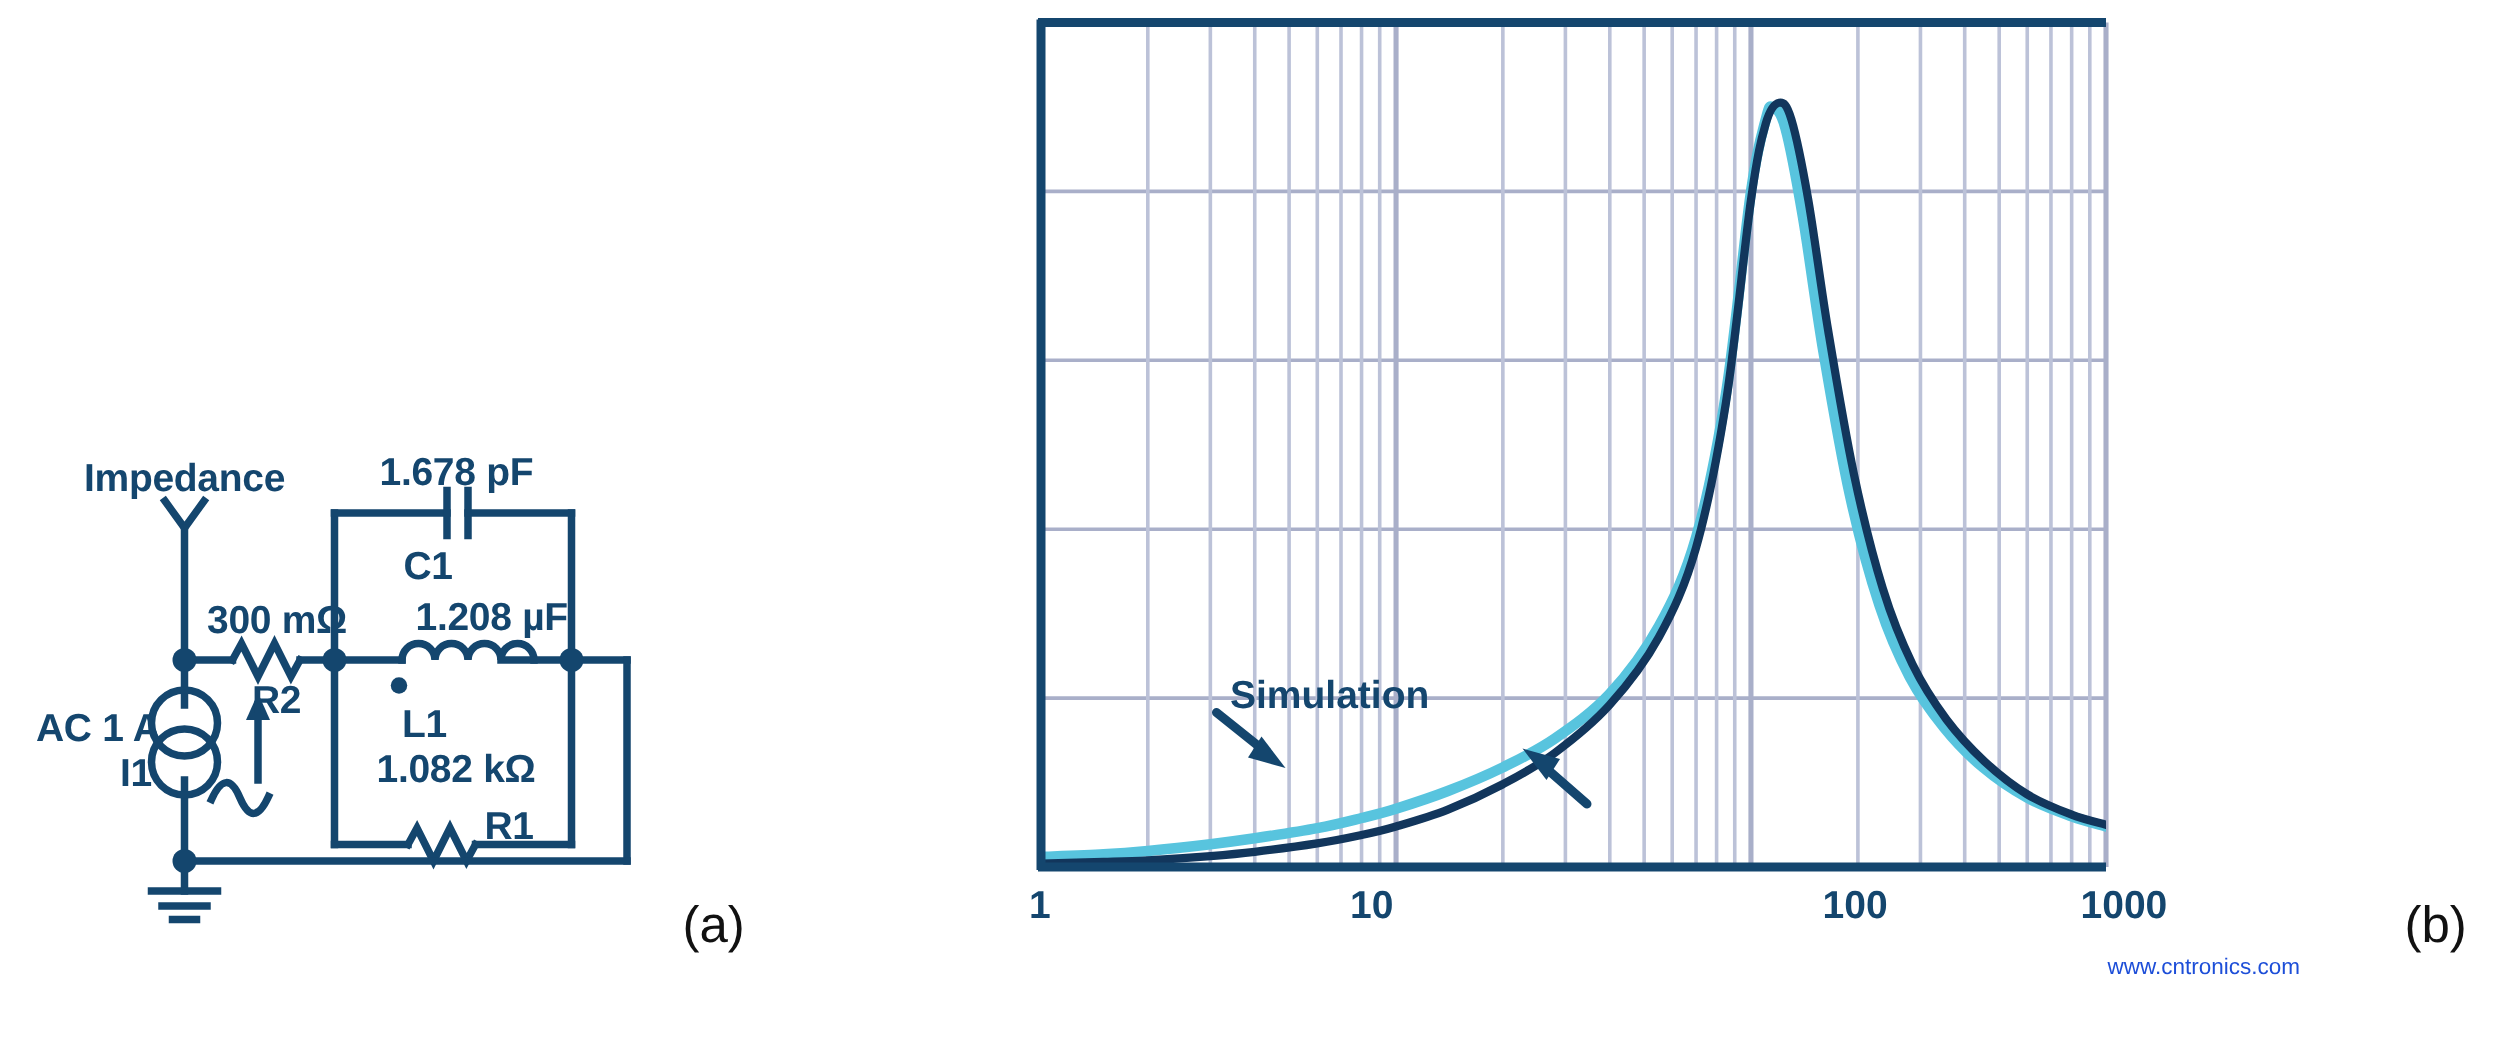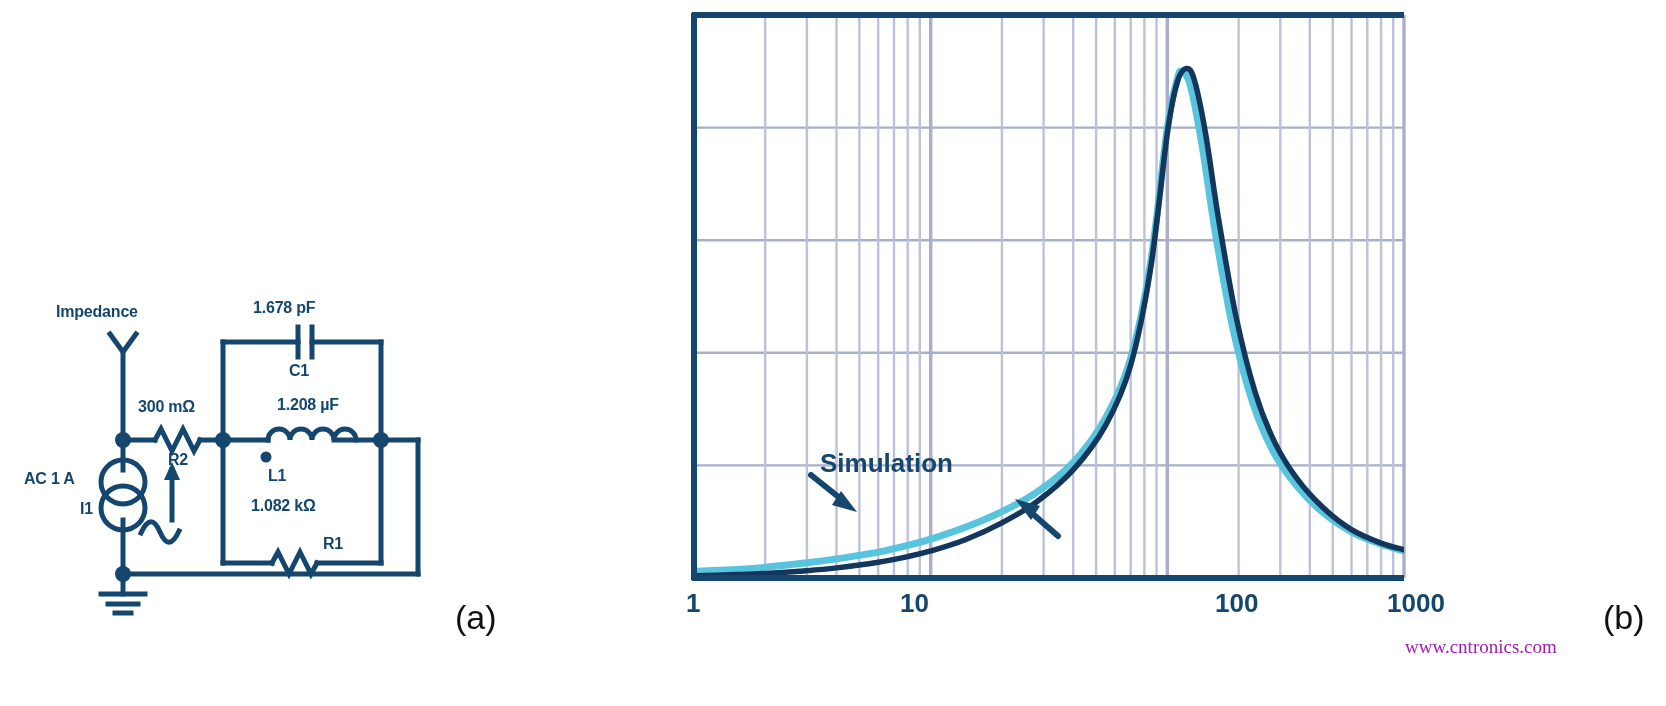--- a/index.html
+++ b/index.html
@@ -20,21 +20,21 @@
     position: absolute;
     left: 0; top: 0;
     width: 660px; height: 706px;
   }
   #circuit-svg { position: absolute; left: 0; top: 0; }
 
   .ckt-label {
     position: absolute;
     font-family: "Liberation Sans", sans-serif;
     font-weight: bold;
-    font-size: 16px;
+    font-size: 26px;
     color: #14466e;
     white-space: nowrap;
     letter-spacing: -0.2px;
   }
   .panel-letter {
     position: absolute;
     font-family: "Liberation Sans", sans-serif;
     font-size: 34px;
     color: #111111;
     white-space: nowrap;
@@ -67,23 +67,23 @@
   #x-axis-title {
     position: absolute;
     font-family: "Liberation Sans", sans-serif;
     font-weight: bold;
     font-size: 25px;
     color: #14466e;
     white-space: nowrap;
   }
   #watermark {
     position: absolute;
-    font-family: Liberation Serif, serif;
-    font-size: 19px;
-    color: #a21caf;
+    font-family: Liberation Sans, sans-serif;
+    font-size: 15px;
+    color: #1d4ed8;
     white-space: nowrap;
   }
 </style>
 </head>
 <body>
 
 <div id="circuit-panel">
 
   <svg id="circuit-svg" width="660" height="706" viewBox="0 0 660 706">
     <g stroke="#14466e" fill="none" stroke-width="5" stroke-linecap="square">
@@ -145,21 +145,21 @@
       <circle cx="266" cy="457" r="5.5"></circle>
     </g>
   </svg>
 
   <div class="ckt-label" style="left:56px; top:303px;">Impedance</div>
 
   <div class="ckt-label" style="left:138px; top:398px;">300 mΩ</div>
   <div class="ckt-label" style="left:168px; top:451px;">R2</div>
 
   <div class="ckt-label" style="left:253px; top:299px;">1.678 pF</div>
-  <div class="ckt-label" style="left:289px; top:362px;">C1</div>
+  <div class="ckt-label" style="left:269px; top:362px;">C1</div>
 
   <div class="ckt-label" style="left:253px; top:396px;margin-left:24px;">1.208 µF</div>
   <div class="ckt-label" style="left:268px; top:451px;margin-top:16px;">L1</div>
 
   <div class="ckt-label" style="left:251px; top:497px;">1.082 kΩ</div>
   <div class="ckt-label" style="left:285px; top:535px;margin-left:38px;">R1</div>
 
   <div class="ckt-label" style="left:24px; top:470px;">AC 1 A</div>
   <div class="ckt-label" style="left:80px; top:500px;">I1</div>
 

